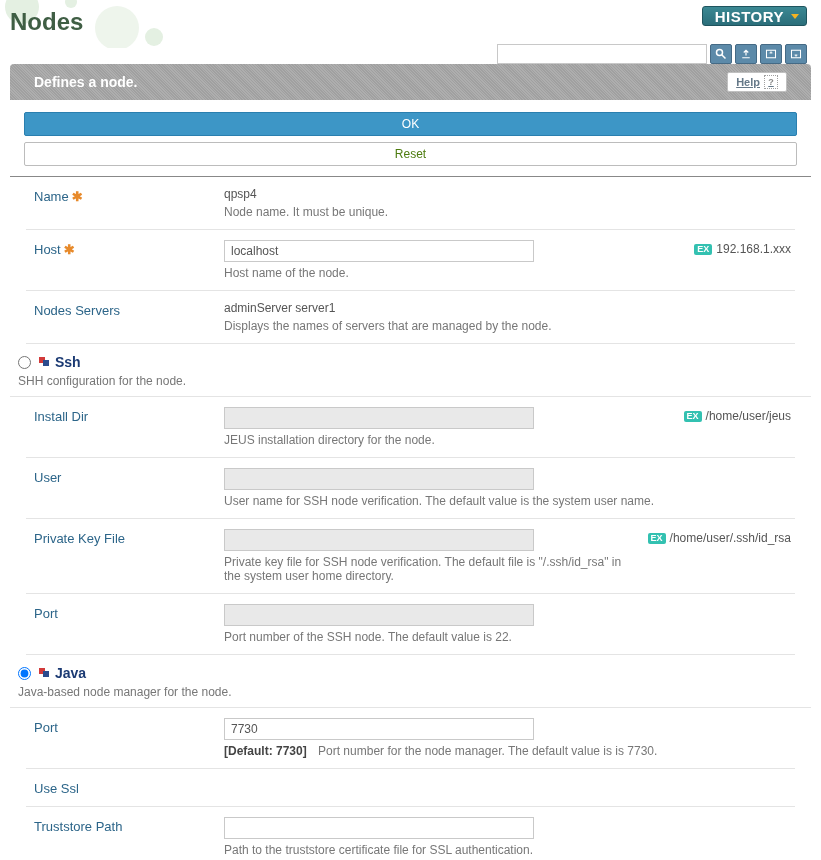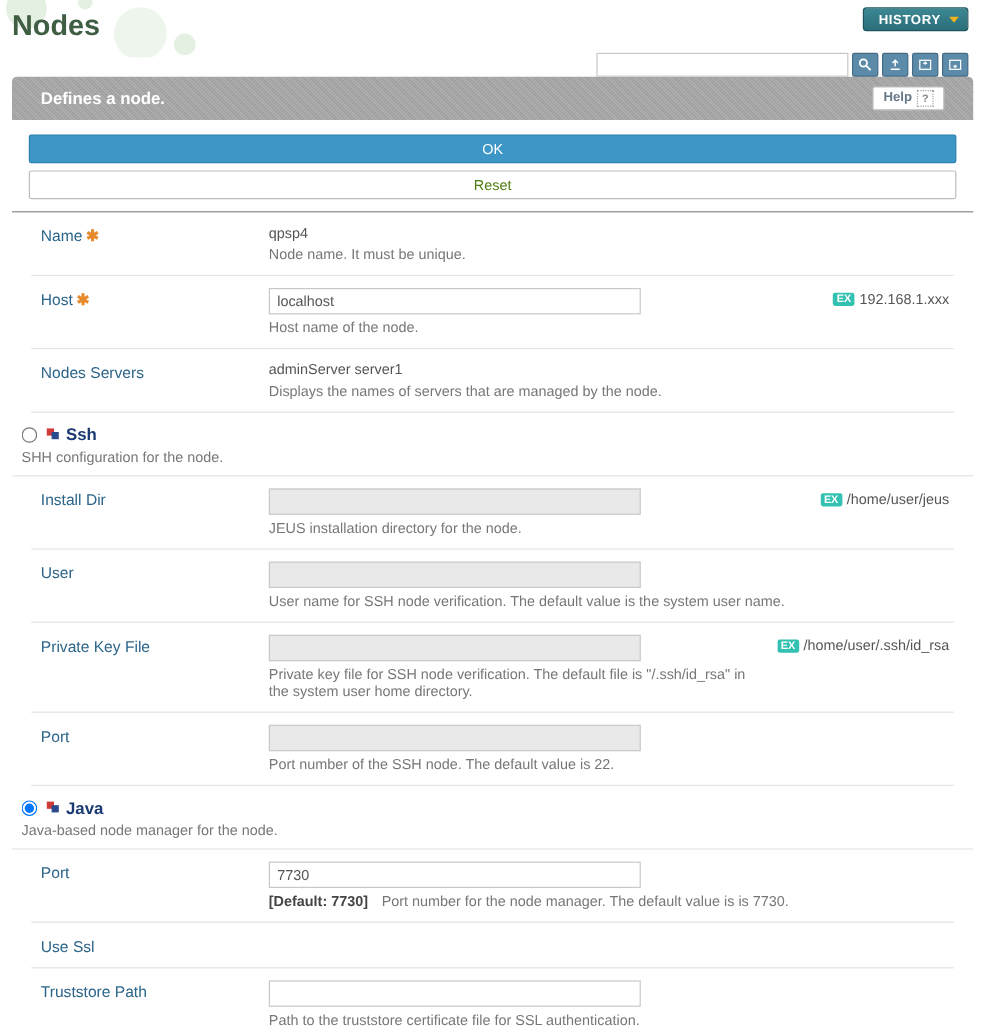--- a/index.html
+++ b/index.html
@@ -35,21 +35,21 @@
     color: #3f5e44;
   }
   .history-btn {
     position: absolute;
     top: 6px; right: 14px;
     background: linear-gradient(#3b8893,#2b6e7a);
     color: #fff;
     height: 20px;
     line-height: 20px;
     padding: 0 22px 0 12px;
-    font-size: 11px;
+    font-size: 15px;
     font-weight: bold;
     border: 1px solid #1f545e;
     border-radius: 3px;
     letter-spacing: 0.5px;
     cursor: pointer;
   }
   .history-btn::after {
     content: "";
     position: absolute;
     right: 7px; top: 7px;
@@ -101,21 +101,23 @@
   }
   .help-btn {
     background: #fff;
     color: #657888;
     font-size: 11px;
     padding: 2px 8px;
     border: 1px solid #c0c0c0;
     border-radius: 2px;
     cursor: pointer;
     display: inline-flex;
+    align-items: center;
     gap: 4px;
+    text-decoration: underline;
   }
   .help-btn::after {
     content: "?";
     display: inline-block;
     width: 12px; height: 12px;
     line-height: 12px;
     text-align: center;
     border: 1px dotted #a0a0a0;
     font-size: 9px;
     color: #888;

